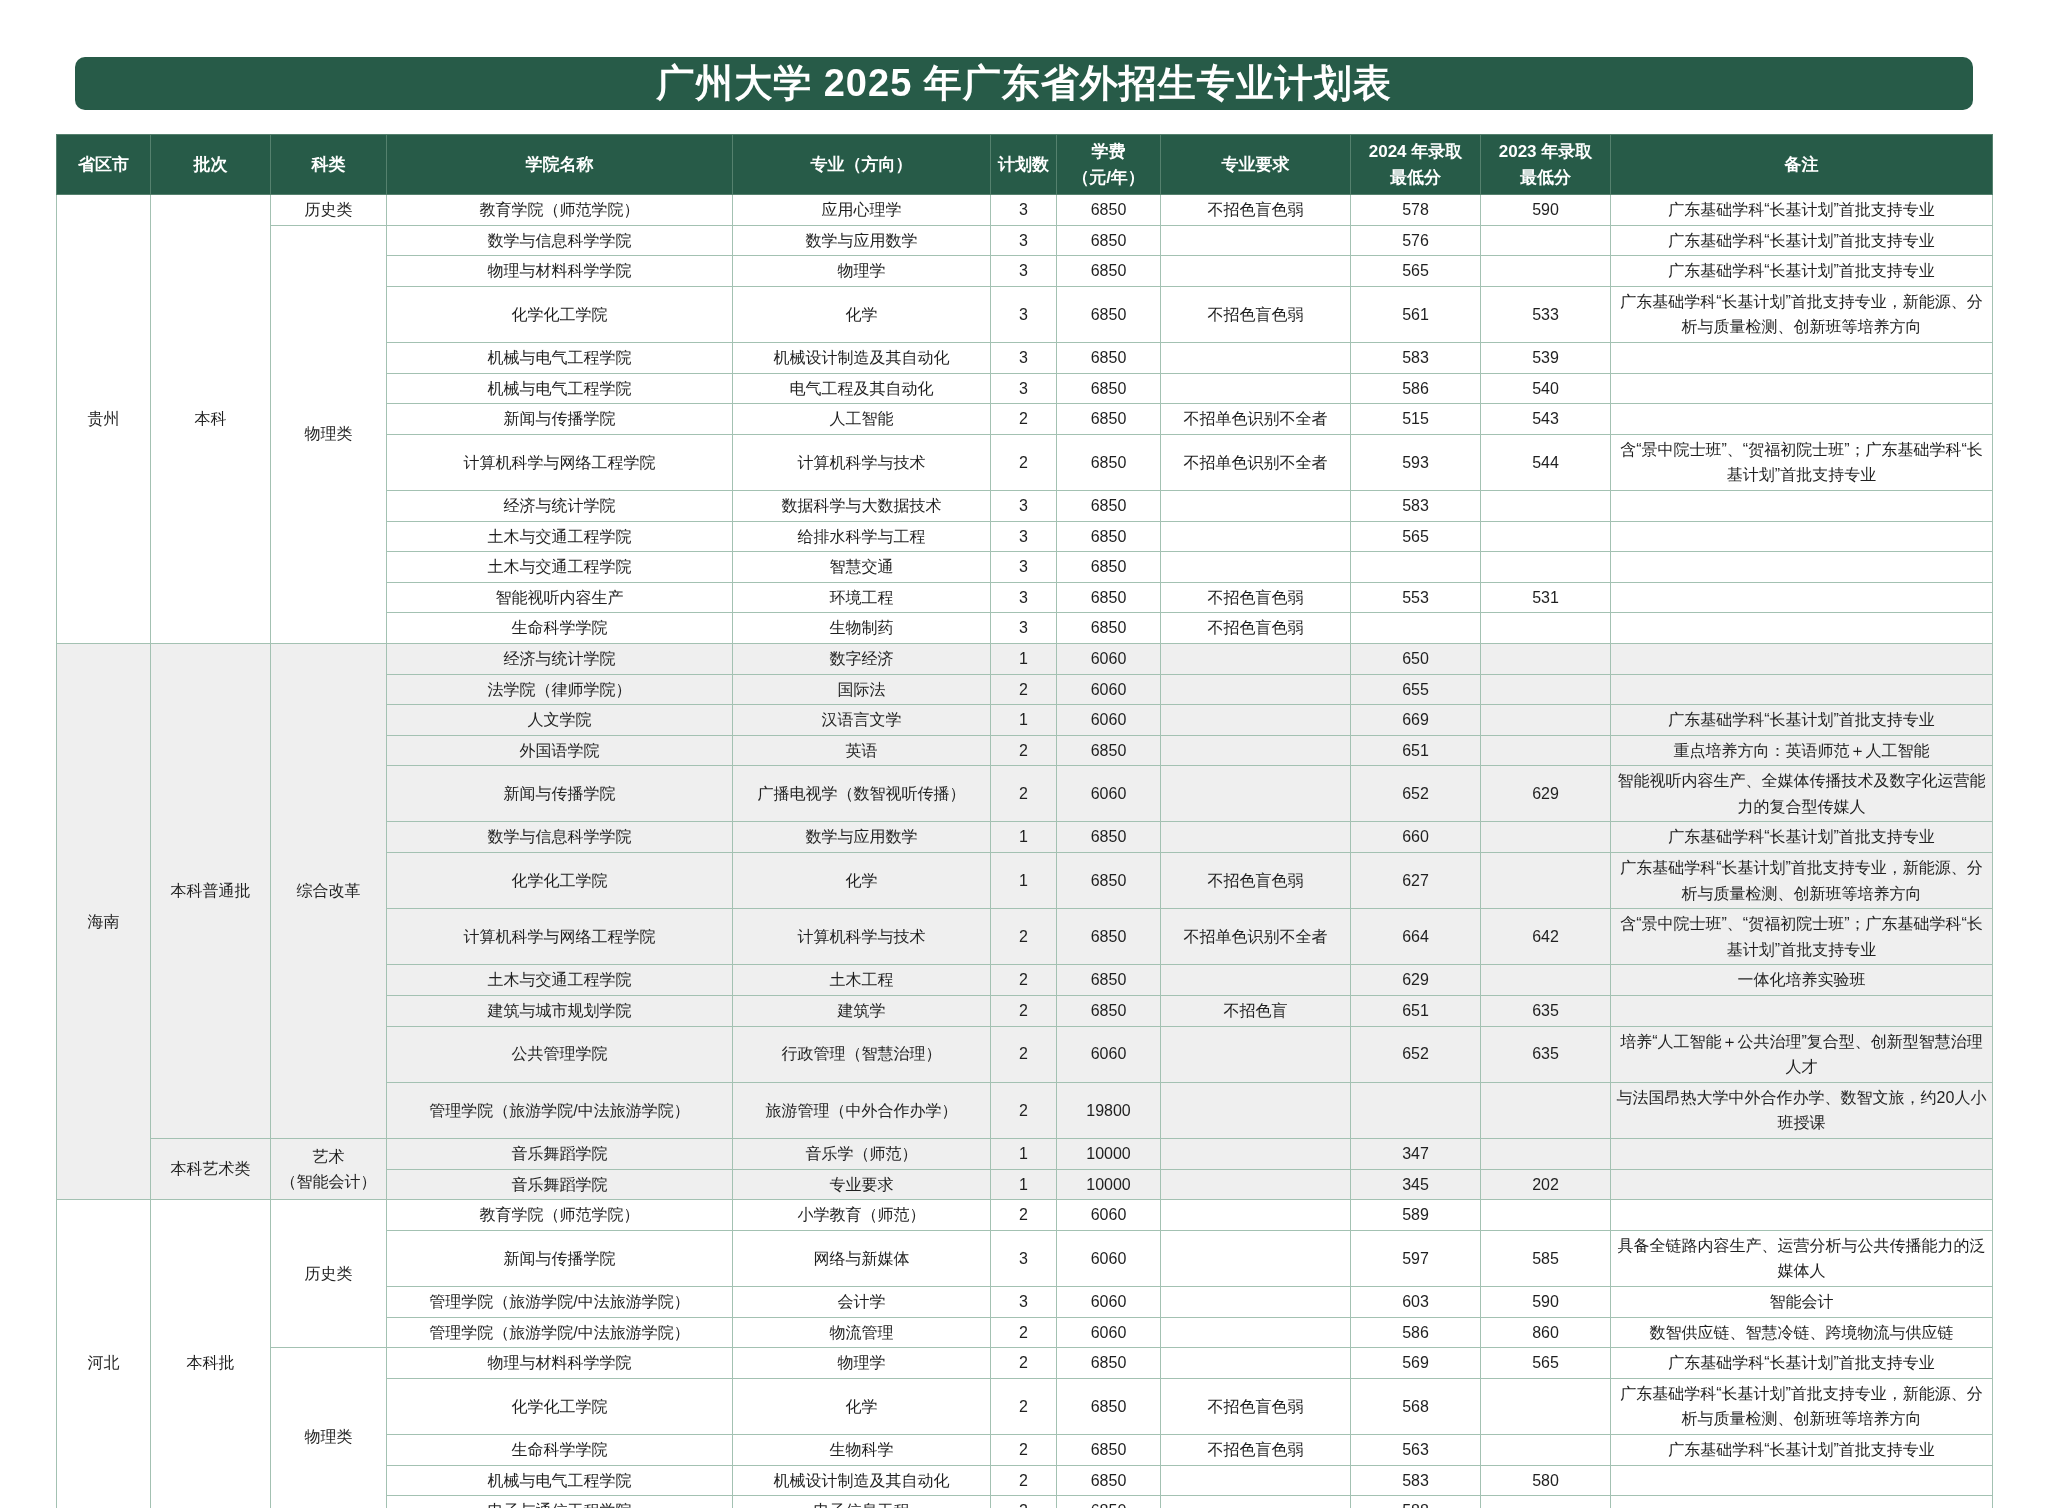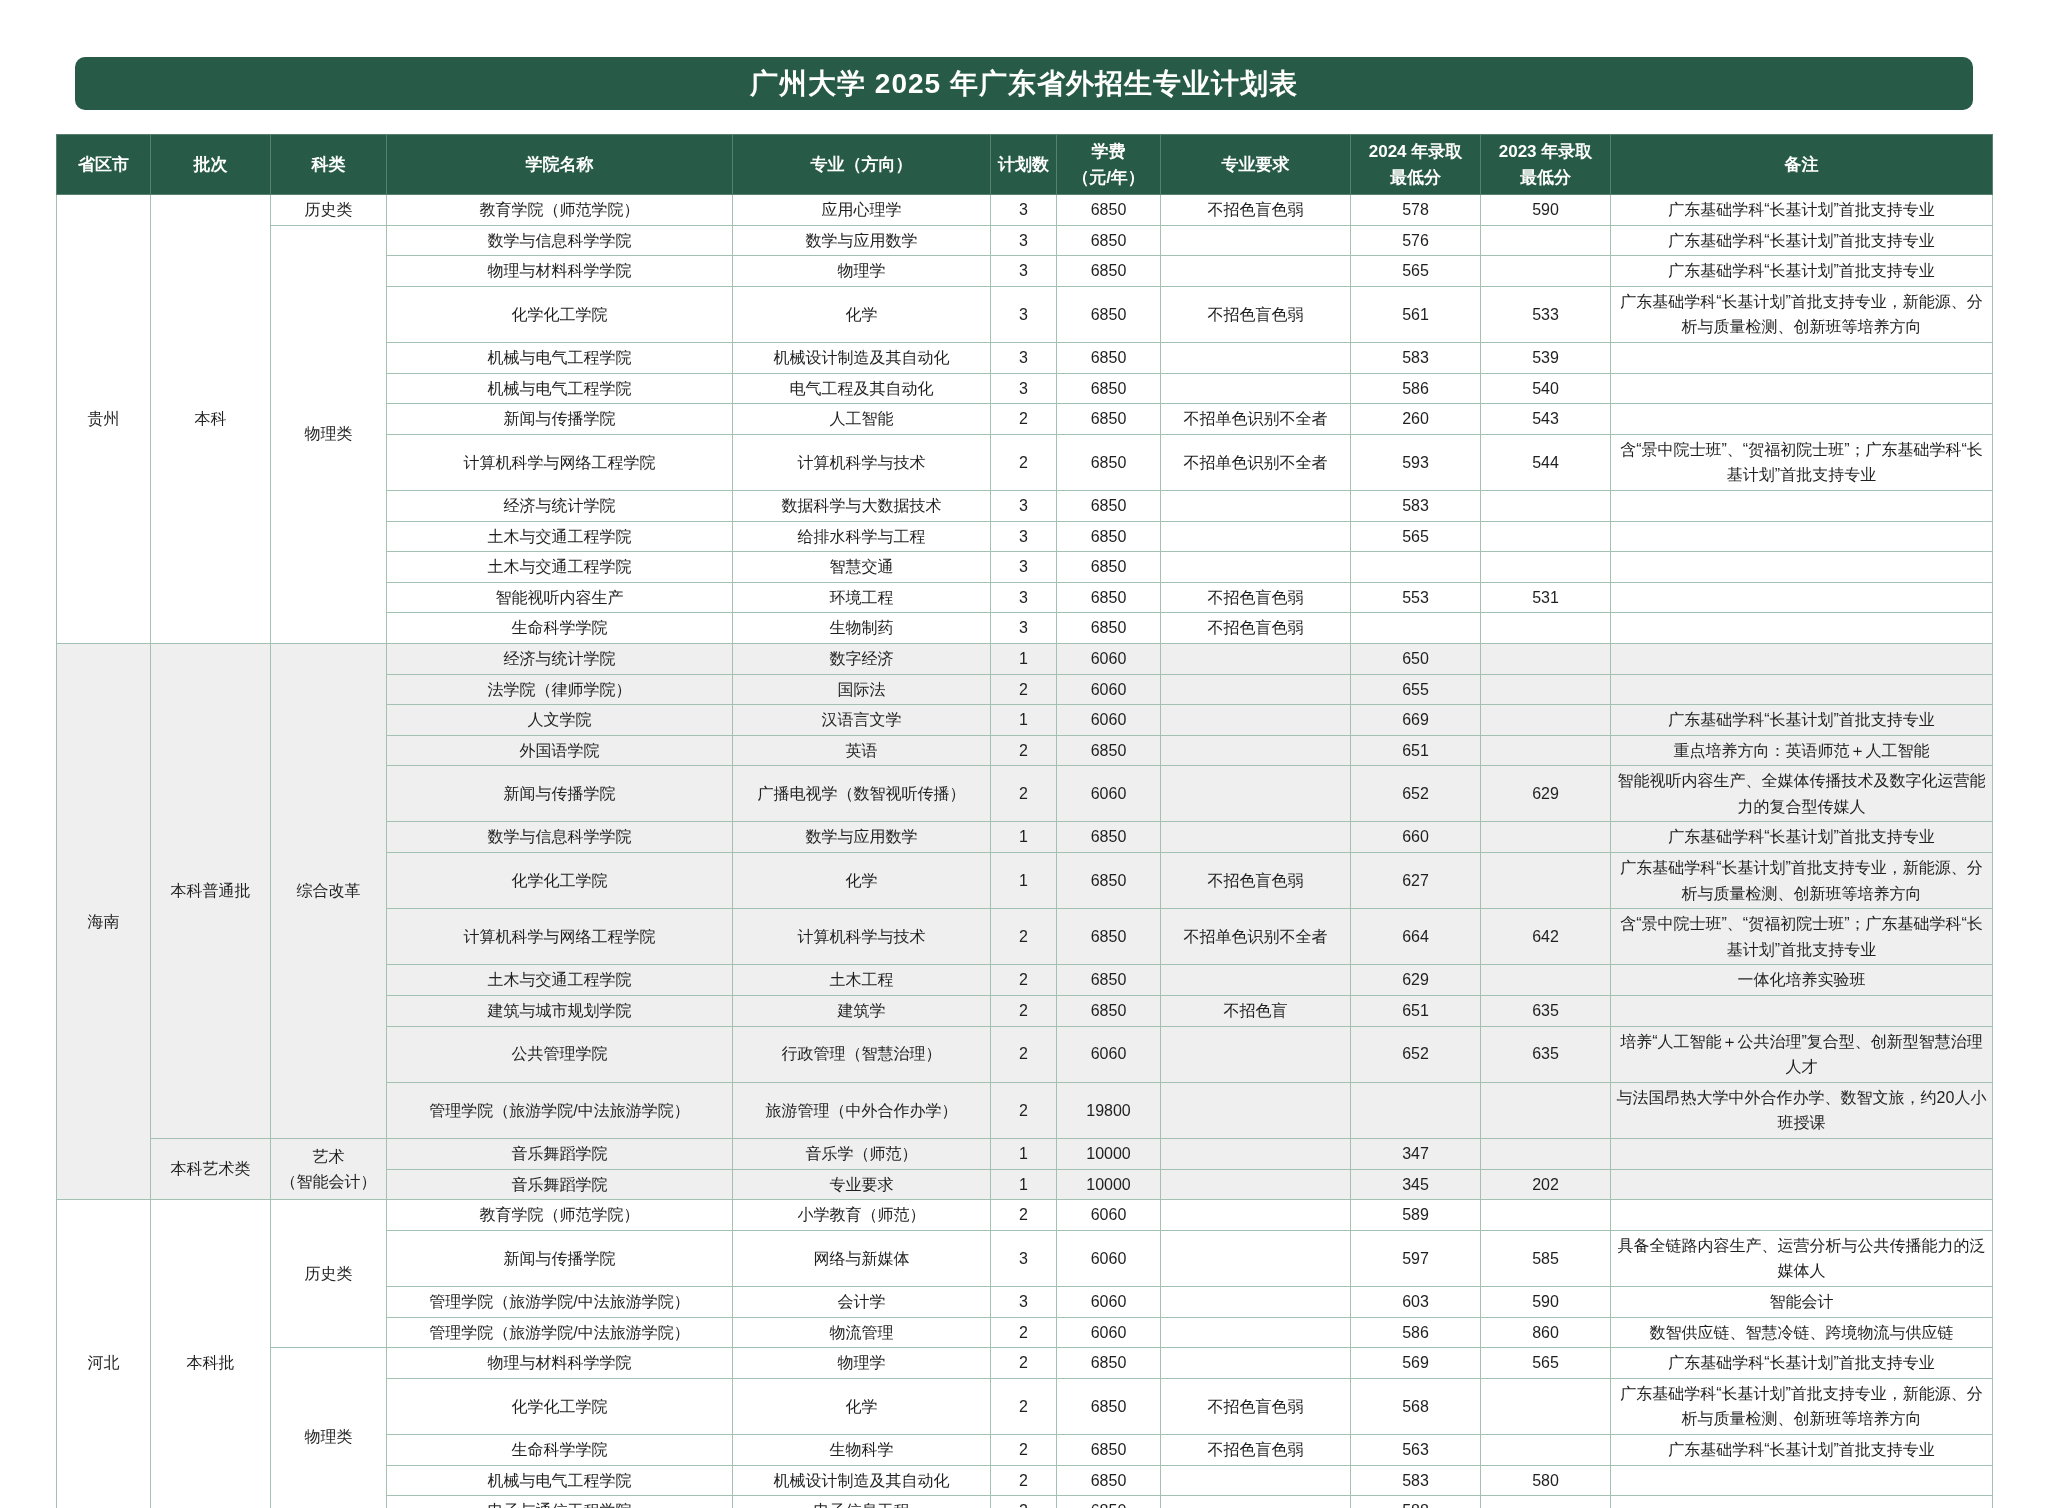--- a/index.html
+++ b/index.html
@@ -11,21 +11,21 @@
     color:#1f1f1f;
     overflow:hidden;
   }
   .page { width:1936px; margin:0 auto; padding-top:57px; }
   .title-bar {
     width:1898px; height:53px; margin:0 auto;
     background:#275b48; border-radius:10px;
     display:flex; align-items:center; justify-content:center;
   }
   .title-bar h1 {
-    color:#ffffff; font-size:28px; font-weight:bold; letter-spacing:1px;
+    color:#ffffff; font-size:38px; font-weight:bold; letter-spacing:1px;
     white-space:nowrap;
   }
   table.plan-table {
     width:1936px; margin-top:24px;
     border-collapse:collapse; table-layout:fixed;
     border:1px solid #8fb3a2;
   }
   table.plan-table th {
     background:#275b48; color:#ffffff;
     font-size:17px; font-weight:bold;
@@ -150,21 +150,21 @@
           <td class="score-2024-cell">586</td>
           <td class="score-2023-cell">540</td>
           <td class="remark-cell"></td>
         </tr>
         <tr>
           <td class="college-cell">新闻与传播学院</td>
           <td class="major-cell">人工智能</td>
           <td class="plan-count-cell">2</td>
           <td class="tuition-cell">6850</td>
           <td class="requirement-cell">不招单色识别不全者</td>
-          <td class="score-2024-cell">260</td>
+          <td class="score-2024-cell">515</td>
           <td class="score-2023-cell">543</td>
           <td class="remark-cell"></td>
         </tr>
         <tr>
           <td class="college-cell">计算机科学与网络工程学院</td>
           <td class="major-cell">计算机科学与技术</td>
           <td class="plan-count-cell">2</td>
           <td class="tuition-cell">6850</td>
           <td class="requirement-cell">不招单色识别不全者</td>
           <td class="score-2024-cell">593</td>

